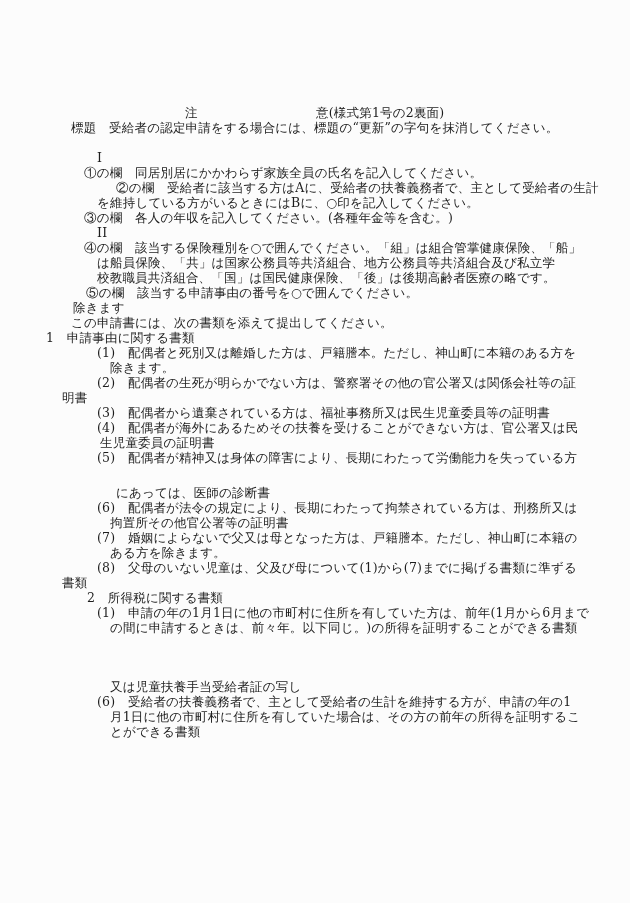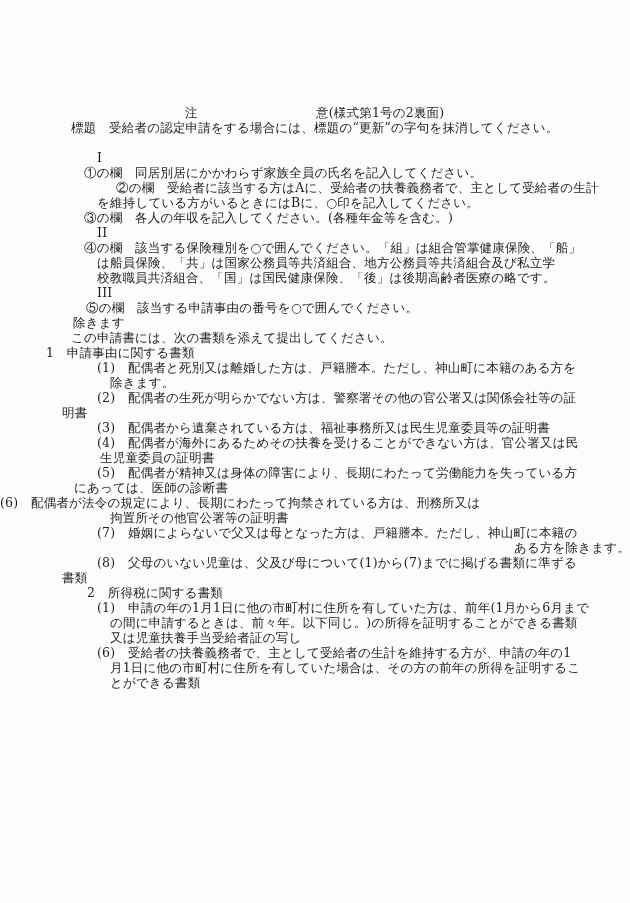--- a/index.html
+++ b/index.html
@@ -47,42 +47,41 @@
         <div class="line" style="padding-left: 0px;"></div>
         <div class="line" style="padding-left: 97px;">I</div>
         <div class="line" style="padding-left: 84px;">①の欄　同居別居にかかわらず家族全員の氏名を記入してください。</div>
         <div class="line" style="padding-left: 84px; margin-left: 32px;">②の欄　受給者に該当する方はAに、受給者の扶養義務者で、主として受給者の生計</div>
         <div class="line" style="padding-left: 97px;">を維持している方がいるときにはBに、○印を記入してください。</div>
         <div class="line" style="padding-left: 84px;">③の欄　各人の年収を記入してください。(各種年金等を含む。)</div>
         <div class="line" style="padding-left: 97px;">II</div>
         <div class="line" style="padding-left: 84px;">④の欄　該当する保険種別を○で囲んでください。「組」は組合管掌健康保険、「船」</div>
         <div class="line" style="padding-left: 97px;">は船員保険、「共」は国家公務員等共済組合、地方公務員等共済組合及び私立学</div>
         <div class="line" style="padding-left: 97px;">校教職員共済組合、「国」は国民健康保険、「後」は後期高齢者医療の略です。</div>
-        <div class="line" style="padding-left: 97px;">III</div>
         <div class="line" style="padding-left: 86px;">⑤の欄　該当する申請事由の番号を○で囲んでください。</div>
         <div class="line" style="padding-left: 73px;">除きます</div>
         <div class="line" style="padding-left: 71px;">この申請書には、次の書類を添えて提出してください。</div>
         <div class="line" style="padding-left: 46px;">1　申請事由に関する書類</div>
         <div class="line" style="padding-left: 97px;">(1)　配偶者と死別又は離婚した方は、戸籍謄本。ただし、神山町に本籍のある方を</div>
         <div class="line" style="padding-left: 110px;">除きます。</div>
         <div class="line" style="padding-left: 97px;">(2)　配偶者の生死が明らかでない方は、警察署その他の官公署又は関係会社等の証</div>
         <div class="line" style="padding-left: 62px;">明書</div>
         <div class="line" style="padding-left: 97px;">(3)　配偶者から遺棄されている方は、福祉事務所又は民生児童委員等の証明書</div>
         <div class="line" style="padding-left: 97px;">(4)　配偶者が海外にあるためその扶養を受けることができない方は、官公署又は民</div>
         <div class="line" style="padding-left: 100px;">生児童委員の証明書</div>
         <div class="line" style="padding-left: 97px;">(5)　配偶者が精神又は身体の障害により、長期にわたって労働能力を失っている方</div>
-        <div class="line" style="padding-left: 74px;">にあっては、医師の診断書</div>
-        <div class="line" style="">(6)　配偶者が法令の規定により、長期にわたって拘禁されている方は、刑務所又は</div>
+        <div class="line" style="padding-left: 116px; margin-top: 20px;">にあっては、医師の診断書</div>
+        <div class="line" style="padding-left: 97px;">(6)　配偶者が法令の規定により、長期にわたって拘禁されている方は、刑務所又は</div>
         <div class="line" style="padding-left: 110px;">拘置所その他官公署等の証明書</div>
         <div class="line" style="padding-left: 97px;">(7)　婚姻によらないで父又は母となった方は、戸籍謄本。ただし、神山町に本籍の</div>
-        <div class="line" style="padding-left: 110px; text-align: right;">ある方を除きます。</div>
+        <div class="line" style="padding-left: 110px;">ある方を除きます。</div>
         <div class="line" style="padding-left: 97px;">(8)　父母のいない児童は、父及び母について(1)から(7)までに掲げる書類に準ずる</div>
         <div class="line" style="padding-left: 62px;">書類</div>
         <div class="line" style="padding-left: 87px;">2　所得税に関する書類</div>
         <div class="line" style="padding-left: 97px;">(1)　申請の年の1月1日に他の市町村に住所を有していた方は、前年(1月から6月まで</div>
         <div class="line" style="padding-left: 110px;">の間に申請するときは、前々年。以下同じ。)の所得を証明することができる書類</div>
-        <div class="line" style="padding-left: 110px;">又は児童扶養手当受給者証の写し</div>
+        <div class="line" style="padding-left: 110px; margin-top: 44px;">又は児童扶養手当受給者証の写し</div>
         <div class="line" style="padding-left: 97px;">(6)　受給者の扶養義務者で、主として受給者の生計を維持する方が、申請の年の1</div>
         <div class="line" style="padding-left: 110px;">月1日に他の市町村に住所を有していた場合は、その方の前年の所得を証明するこ</div>
         <div class="line" style="padding-left: 110px;">とができる書類</div>
       </div>
   </div>
 </div>
 
 </body></html>

